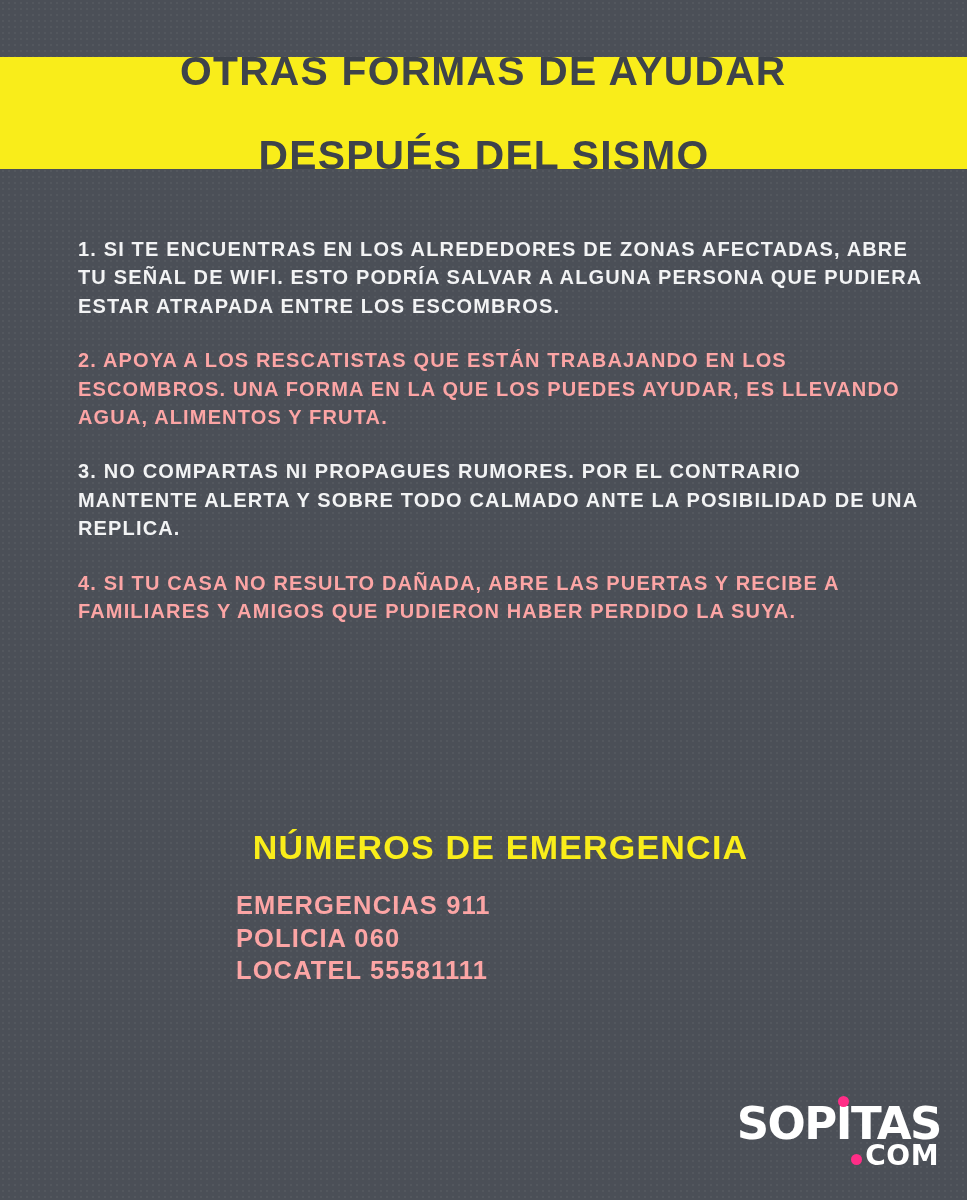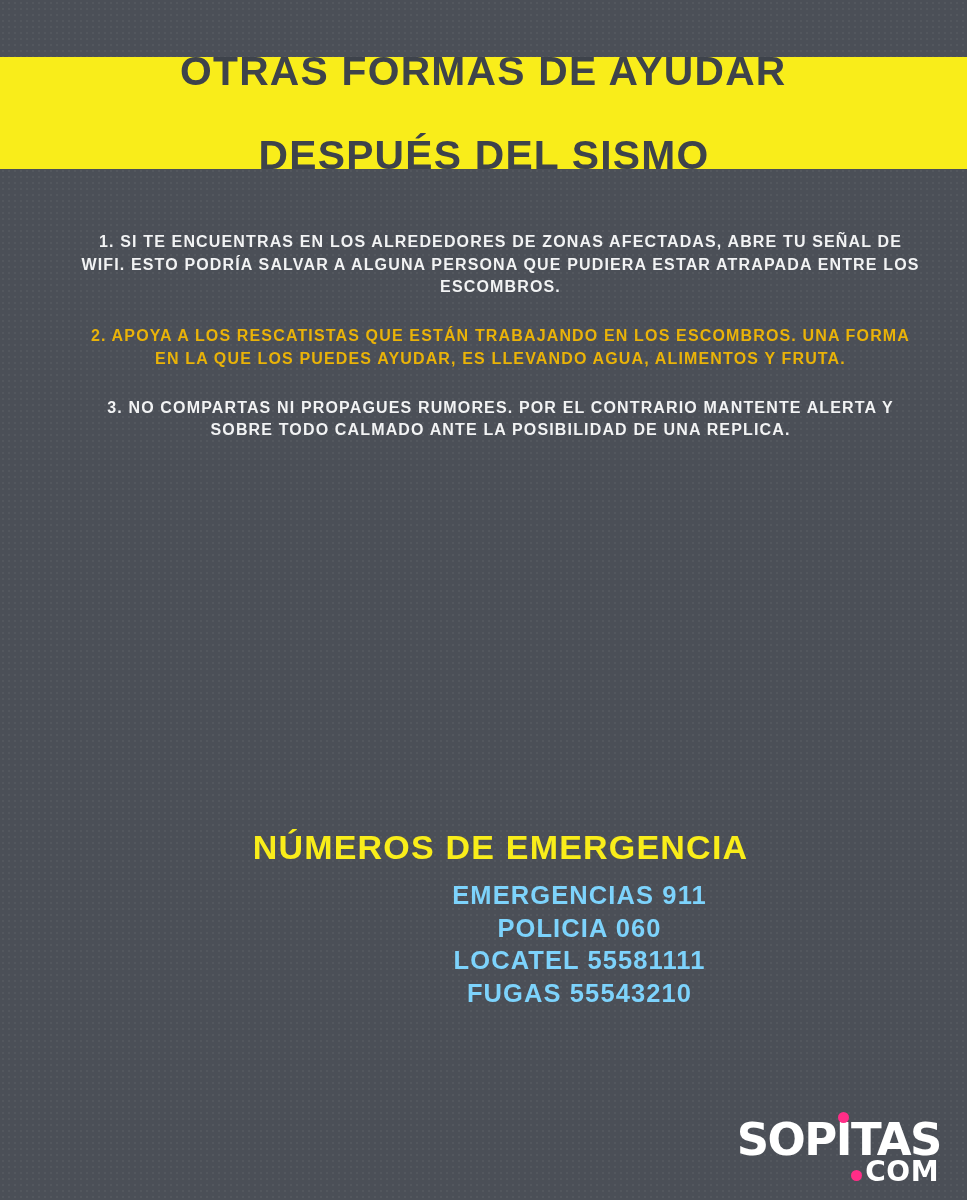--- a/index.html
+++ b/index.html
@@ -52,66 +52,64 @@
     transform: scaleX(1.02);
   }
   .content {
     position: absolute;
     top: 215px;
     left: 78px;
     width: 845px;
   }
   .tip {
     font-weight: bold;
-    font-size: 16px;
+    font-size: 20px;
     line-height: 1.42;
     letter-spacing: 1.15px;
     text-transform: uppercase;
     margin-bottom: 26px;
-    text-align: center;
   }
   .tip.white { color: #f2f3f4; }
-  .tip.blue  { color: #eab308; }
+  .tip.blue  { color: #fca5a5; }
 
   .emergency {
     position: absolute;
     top: 828px;
     left: 78px;
     width: 845px;
   }
   .emg-title {
     color: #f9ed1a;
     font-weight: bold;
     font-size: 34px;
     letter-spacing: 1.2px;
     text-align: center;
     text-transform: uppercase;
-    margin-bottom: 12px;
+    margin-bottom: 22px;
   }
   .emg-list {
     margin: 0;
     padding: 0;
     list-style: none;
     padding-left: 158px;
   }
   .emg-list li {
-    color: #7dd3fc;
+    color: #fca5a5;
     font-weight: bold;
     font-size: 25.5px;
     letter-spacing: 1.1px;
     line-height: 1.28;
     text-transform: uppercase;
-    text-align: center;
   }
 
   
   .logo {
     position: absolute;
     right: 26px;
-    bottom: 10px;
+    bottom: 26px;
     width: 200px;
     height: 86px;
   }
   .logo-word {
     position: absolute;
     right: 0;
     bottom: 28px;
     color: #ffffff;
     font-weight: bold;
     font-size: 45px;
@@ -157,29 +155,29 @@
 
   <div class="header-band">
     <div class="header-line">OTRAS FORMAS DE AYUDAR</div>
     <div class="header-line">DESPUÉS DEL SISMO</div>
   </div>
 
   <div class="content">
     <p class="tip white">1. SI TE ENCUENTRAS EN LOS ALREDEDORES DE ZONAS AFECTADAS, ABRE TU SEÑAL DE WIFI. ESTO PODRÍA SALVAR A ALGUNA PERSONA QUE PUDIERA ESTAR ATRAPADA ENTRE LOS ESCOMBROS.</p>
     <p class="tip blue">2. APOYA A LOS RESCATISTAS QUE ESTÁN TRABAJANDO EN LOS ESCOMBROS. UNA FORMA EN LA QUE LOS PUEDES AYUDAR, ES LLEVANDO AGUA, ALIMENTOS Y FRUTA.</p>
     <p class="tip white">3. NO COMPARTAS NI PROPAGUES RUMORES. POR EL CONTRARIO MANTENTE ALERTA Y SOBRE TODO CALMADO ANTE LA POSIBILIDAD DE UNA REPLICA.</p>
+    <p class="tip blue">4. SI TU CASA NO RESULTO DAÑADA, ABRE LAS PUERTAS Y RECIBE A FAMILIARES Y AMIGOS QUE PUDIERON HABER PERDIDO LA SUYA.</p>
   </div>
 
   <div class="emergency">
     <div class="emg-title">NÚMEROS DE EMERGENCIA</div>
     <ul class="emg-list">
       <li>EMERGENCIAS 911</li>
       <li>POLICIA 060</li>
       <li>LOCATEL 55581111</li>
-      <li>FUGAS 55543210</li>
     </ul>
   </div>
 
   <div class="logo">
     <div class="logo-word">SOPITAS</div>
     <div class="logo-i-dot"></div>
     <div class="logo-com">
       <span class="pinkdot"></span><span>COM</span>
     </div>
   </div>

